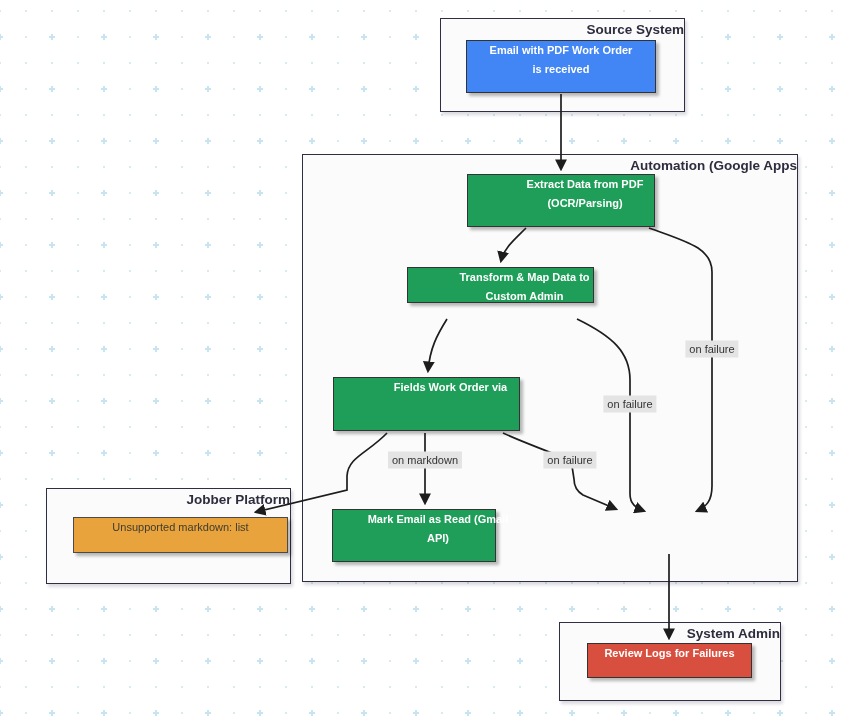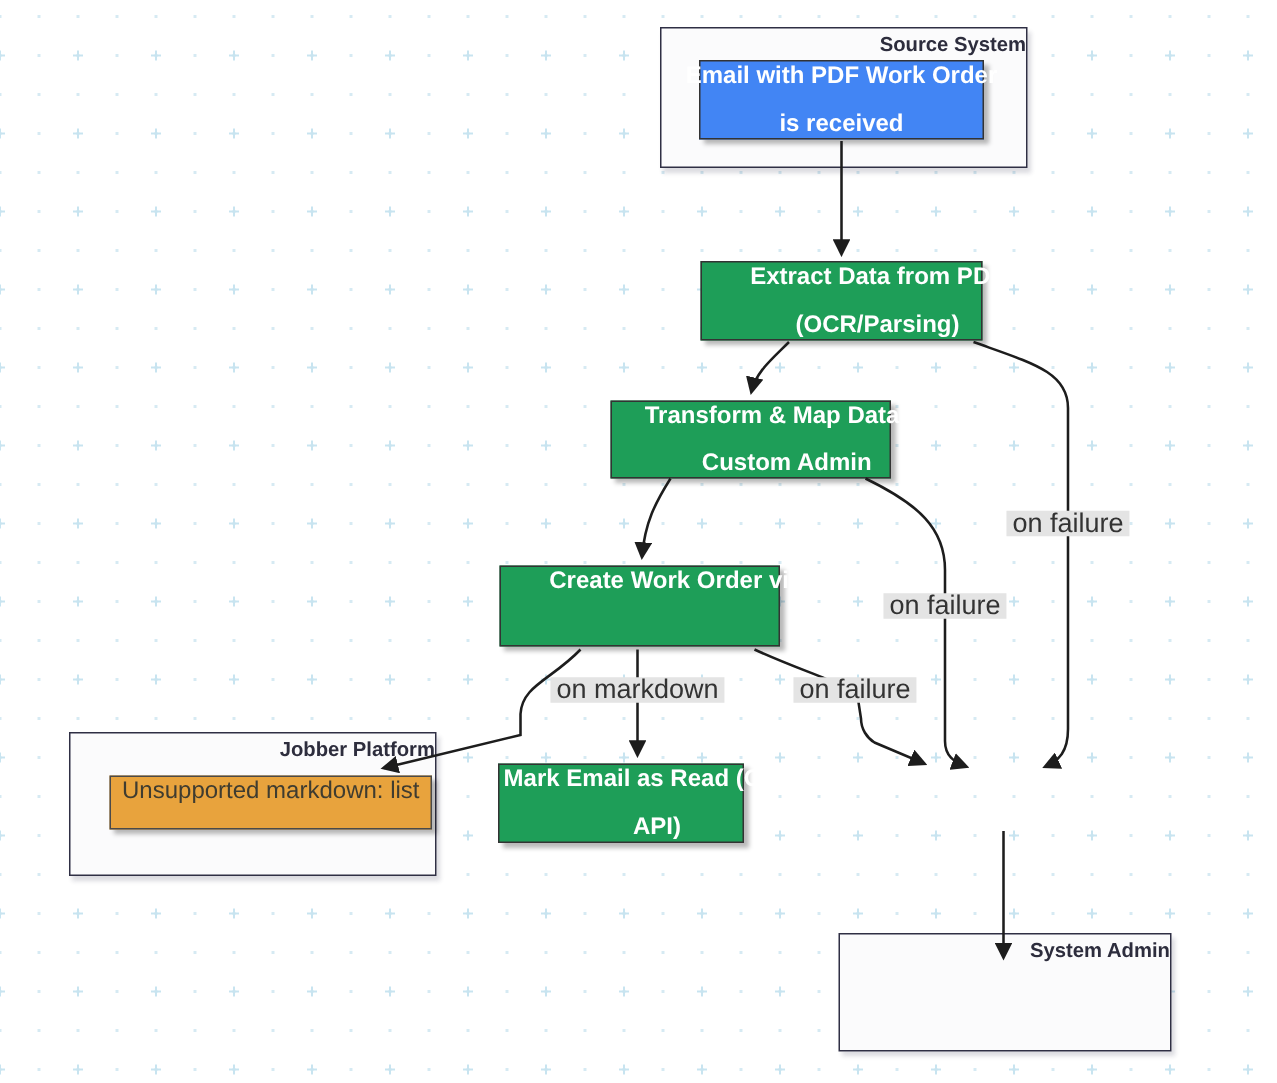--- a/index.html
+++ b/index.html
@@ -23,85 +23,91 @@
   .cluster{
     position:absolute;background:var(--cluster-fill);
     border:1.6px solid var(--cluster-border);
     box-shadow:2px 3px 3px rgba(30,30,60,.16);
   }
   .cluster-title{
     position:absolute;top:3px;left:0;right:0;text-align:right;
     font-weight:bold;font-size:13.5px;color:#2d2d3d;white-space:nowrap;
   }
   .node{
-    position:absolute;display:flex;flex-direction:column;align-items:center;justify-content:space-between;
-    border:1.8px solid #333;color:#fff;font-weight:bold;font-size:16px;line-height:19px;
+    position:absolute;display:flex;flex-direction:column;align-items:center;justify-content:flex-start;
+    border:1.8px solid #333;color:#fff;font-weight:bold;font-size:11px;line-height:19px;
     text-align:center;box-shadow:3px 3px 3px rgba(0,0,0,.28);box-sizing:border-box;
   }
   .node span{white-space:nowrap;}
   .node.blue{background:var(--node-blue);}
   .node.green{background:var(--node-green);padding-left:48px;}
   .node.red{background:var(--node-red);}
   .node.amber{background:var(--node-amber);color:var(--amber-text);font-weight:normal;border-color:#4a4a4a;}
   svg.edges{position:absolute;left:0;top:0;pointer-events:none;}
   path.edge{fill:none;stroke:var(--edge-line);stroke-width:1.7px;}
   .arrow-head{fill:var(--edge-line);}
   .edge-label{
     position:absolute;transform:translate(-50%,-50%);
-    background:var(--edge-label-bg);color:#333;font-size:18px;line-height:15px;
+    background:var(--edge-label-bg);color:#333;font-size:11px;line-height:15px;
     padding:1px 4px;white-space:nowrap;
   }
 </style>
 </head>
 <body>
 
 <div class="canvas">
 
   <div class="cluster" style="left:440px;top:18px;width:243px;height:92px">
     <div class="cluster-title">Source System</div>
   </div>
 
+  <div class="cluster" style="left:302px;top:154px;width:494px;height:426px">
+    <div class="cluster-title">Automation (Google Apps</div>
+  </div>
 
   <div class="cluster" style="left:46px;top:488px;width:243px;height:94px">
     <div class="cluster-title">Jobber Platform</div>
   </div>
 
   <div class="cluster" style="left:559px;top:622px;width:220px;height:77px">
     <div class="cluster-title">System Admin</div>
   </div>
 
   <div class="node blue" style="left:466px;top:40px;width:190px;height:53px">
     <span>Email with PDF Work Order</span>
     <span>is received</span>
   </div>
 
   <div class="node green" style="left:467px;top:174px;width:188px;height:53px">
     <span>Extract Data from PDF</span>
     <span>(OCR/Parsing)</span>
   </div>
 
-  <div class="node green" style="left:407px;top:267px;width:187px;height:52px">
+  <div class="node green" style="left:407px;top:267px;width:187px;height:36px">
     <span>Transform &amp; Map Data to</span>
     <span>Custom Admin</span>
   </div>
 
   <div class="node green" style="left:333px;top:377px;width:187px;height:54px">
-    <span>Create Work Order via</span>
+    <span>Fields Work Order via</span>
   </div>
 
   <div class="node green" style="left:332px;top:509px;width:164px;height:53px">
     <span>Mark Email as Read (Gmail</span>
     <span>API)</span>
   </div>
 
 
   <div class="node amber" style="left:73px;top:517px;width:215px;height:36px">
     <span>Unsupported markdown: list</span>
   </div>
 
+  <div class="node red" style="left:587px;top:643px;width:165px;height:35px">
+    <span>Review Logs for Failures</span>
+  </div>
 
   <svg class="edges" width="851" height="722" viewBox="0 0 851 722">
     <defs>
       <marker id="arrow" viewBox="0 0 10 10" refX="8" refY="5" markerWidth="7" markerHeight="7" orient="auto">
         <path class="arrow-head" d="M0,0 L10,5 L0,10 Z"></path>
       </marker>
     </defs>
     <path class="edge" marker-end="url(#arrow)" d="M561,94 L561,169"></path>
     <path class="edge" marker-end="url(#arrow)" d="M526,228 C514,240 504,248 501,261"></path>
     <path class="edge" marker-end="url(#arrow)" d="M649,228 C688,242 712,248 712,272 L712,486 C712,501 706,507 697,511"></path>

